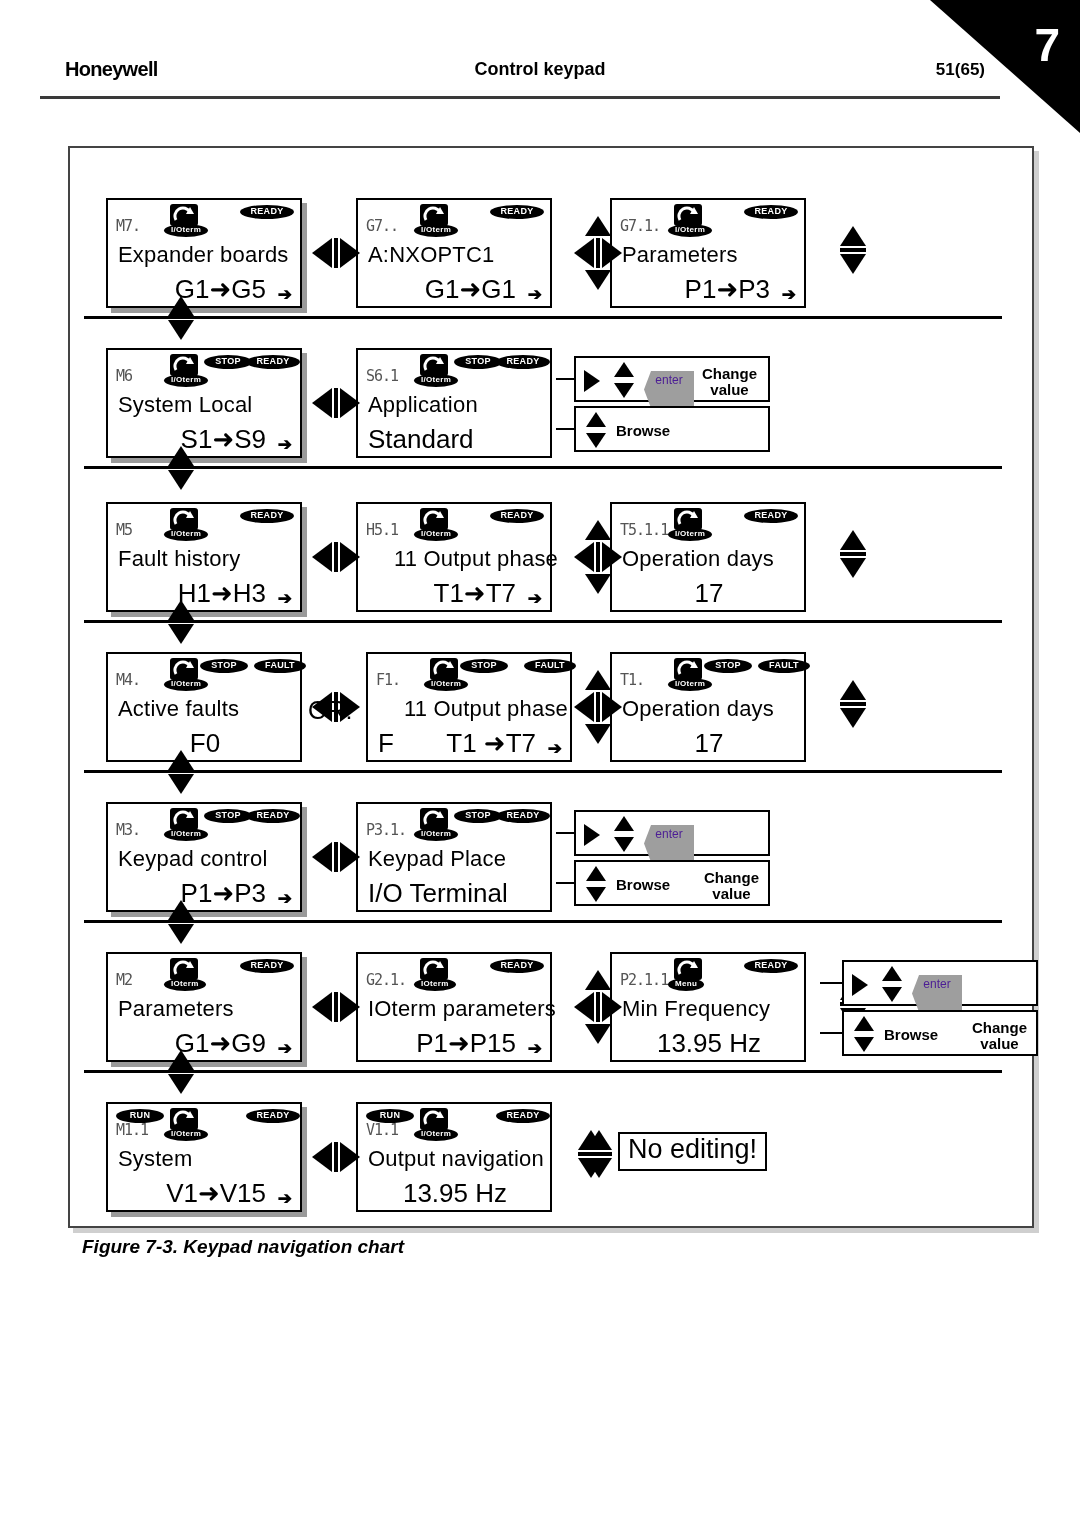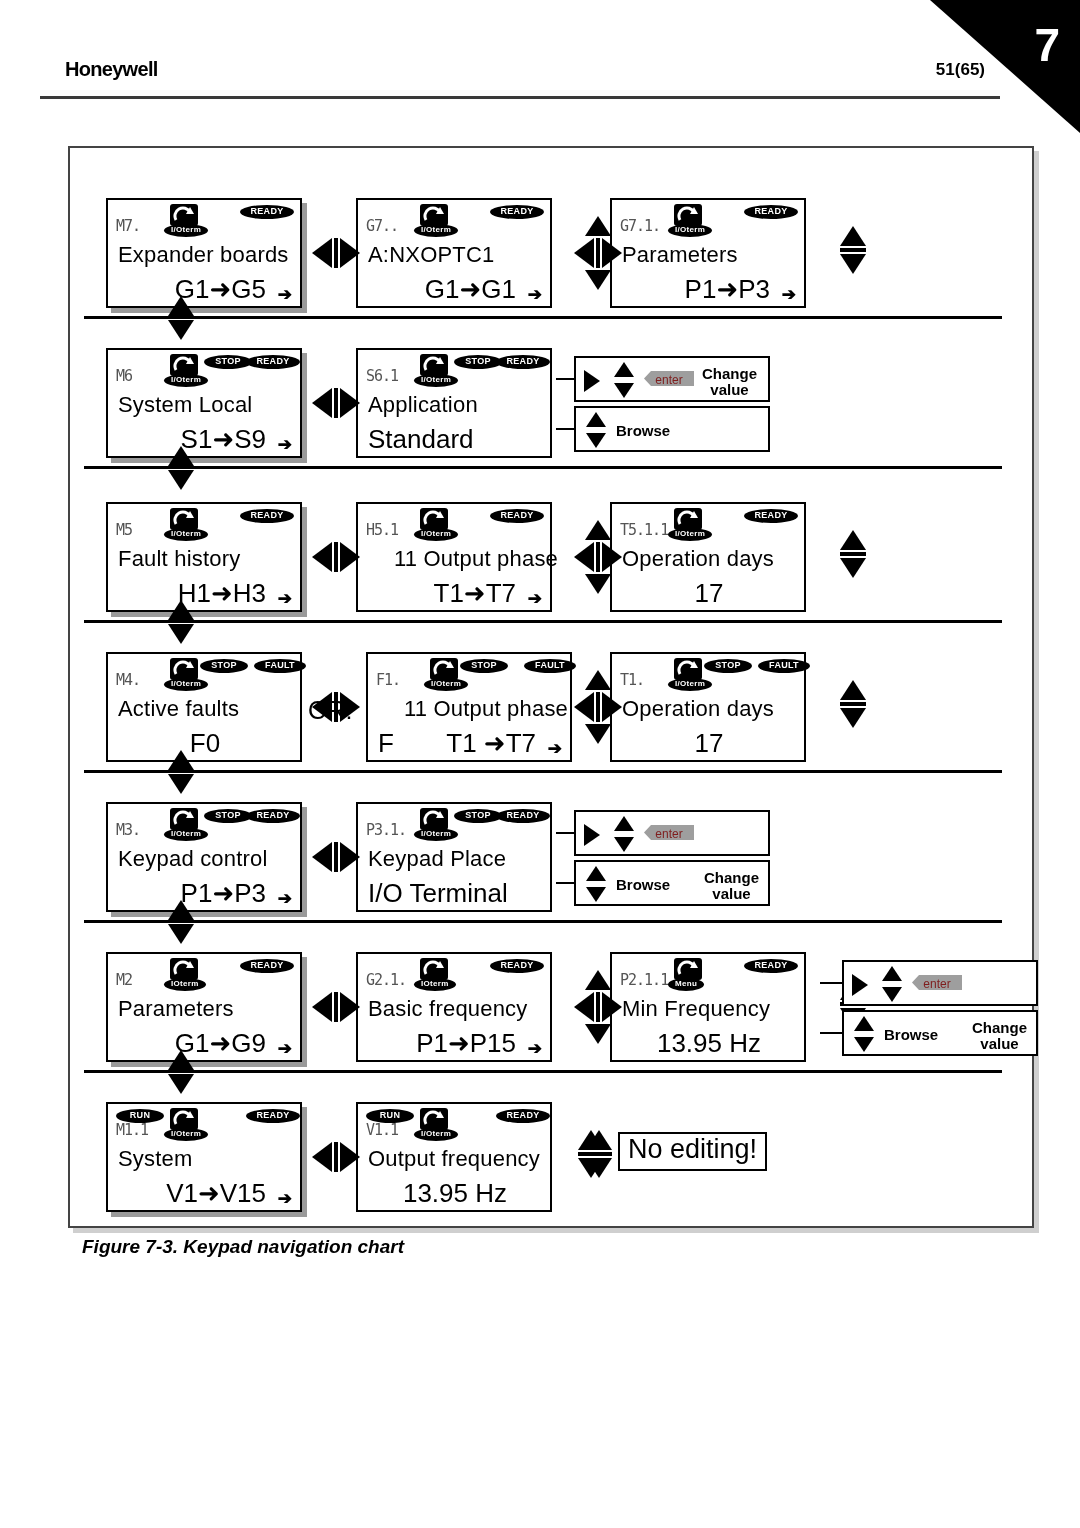--- a/index.html
+++ b/index.html
@@ -117,42 +117,43 @@
   .tri.right{border-top:15px solid transparent;border-bottom:15px solid transparent;border-left:20px solid #000;}
   .tri.sm-up{border-left:10px solid transparent;border-right:10px solid transparent;border-bottom:15px solid #000;}
   .tri.sm-down{border-left:10px solid transparent;border-right:10px solid transparent;border-top:15px solid #000;}
   .tri.sm-right{border-top:11px solid transparent;border-bottom:11px solid transparent;border-left:16px solid #000;}
   .vbar{position:absolute;width:4px;background:#000;}
 
   
   .callout{position:absolute;border:2px solid #000;background:#fff;box-sizing:border-box;}
   .co-text{position:absolute;font-size:15px;font-weight:bold;line-height:1.05;}
   .enterkey{
-    position:absolute;background:#9e9e9e;color:#7f1d1d;
+    position:absolute;background:#9e9e9e;color:#4c1d95;
     font-size:12px;text-align:center;line-height:19px;
-    height:15px;width:50px;
+    height:37px;width:50px;
     clip-path:polygon(14% 0, 100% 0, 100% 100%, 14% 100%, 0 50%);
   }
   .leadline{position:absolute;height:2px;background:#000;}
 
   
   .or-label{position:absolute;font-size:25px;font-weight:normal;}
   .noedit{
     position:absolute;border:2px solid #000;background:#fff;
     font-size:27px;padding:1px 8px 4px;line-height:1.1;
   }
 </style>
 </head>
 <body>
 
 <div class="corner"></div>
 <div class="corner-num">7</div>
 
 <div class="header">
   <div class="brand">Honeywell</div>
+  <div class="head-title">Control keypad</div>
   <div class="head-page">51(65)</div>
 </div>
 <div class="head-rule"></div>
 
 <div class="figframe" id="figure-root">
     <div class="row" style="top:40px;">
       <div class="panel shadow" style="left:36px;top:10px;width:196px;height:110px;">
         <div class="p-code">M7.</div>
         <div class="rot-icon" style="left:62px;top:4px;">
           <svg width="22" height="18" viewBox="0 0 22 18">
@@ -489,21 +490,21 @@
       <div class="panel stack" style="left:286px;top:10px;width:196px;height:110px;">
         <div class="p-code">G2.1.</div>
         <div class="rot-icon" style="left:62px;top:4px;">
           <svg width="22" height="18" viewBox="0 0 22 18">
             <path d="M3 14 A8 8 0 0 1 17 6" stroke="#fff" stroke-width="3" fill="none"></path>
             <polygon points="17,1 21,8 13,8" fill="#fff"></polygon>
           </svg>
         </div>
         <div class="badge" style="left:56px;top:24px;font-size:8px;">IOterm</div>
         <div class="badge" style="left:132px;top:5px;min-width:40px;">READY</div>
-        <div class="p-line1">Basic frequency</div>
+        <div class="p-line1">IOterm parameters</div>
         <div class="p-line2 right">P1➜P15</div>
         <div class="arrowmark">➔</div>
       </div>
       <div class="panel stack" style="left:540px;top:10px;width:196px;height:110px;">
         <div class="p-code">P2.1.1</div>
         <div class="rot-icon" style="left:62px;top:4px;">
           <svg width="22" height="18" viewBox="0 0 22 18">
             <path d="M3 14 A8 8 0 0 1 17 6" stroke="#fff" stroke-width="3" fill="none"></path>
             <polygon points="17,1 21,8 13,8" fill="#fff"></polygon>
           </svg>
@@ -575,21 +576,21 @@
         <div class="p-code">V1.1</div>
         <div class="rot-icon" style="left:62px;top:4px;">
           <svg width="22" height="18" viewBox="0 0 22 18">
             <path d="M3 14 A8 8 0 0 1 17 6" stroke="#fff" stroke-width="3" fill="none"></path>
             <polygon points="17,1 21,8 13,8" fill="#fff"></polygon>
           </svg>
         </div>
         <div class="badge" style="left:56px;top:24px;font-size:8px;">I/Oterm</div>
         <div class="badge" style="left: 8px; top: 5px; min-width: 34px;">RUN</div>
         <div class="badge" style="left:138px;top:5px;min-width:40px;">READY</div>
-        <div class="p-line1">Output frequency</div>
+        <div class="p-line1">Output navigation</div>
         <div class="p-line2 center">13.95 Hz</div>
       </div>
       <div class="navgrp" style="left:242px;top:50px;width:48px;height:30px;">
         <div class="tri left" style="left:0;top:0;"></div>
         <div class="vbar" style="left:22px;top:0;height:30px;"></div>
         <div class="tri right" style="left:28px;top:0;"></div>
       </div>
       <div class="navgrp" style="left:516px;top:38px;width:26px;height:48px;">
         <div class="tri up" style="left:0;top:0;"></div>
         <div class="vbar" style="left:0;top:22px;width:26px;height:4px;"></div>

